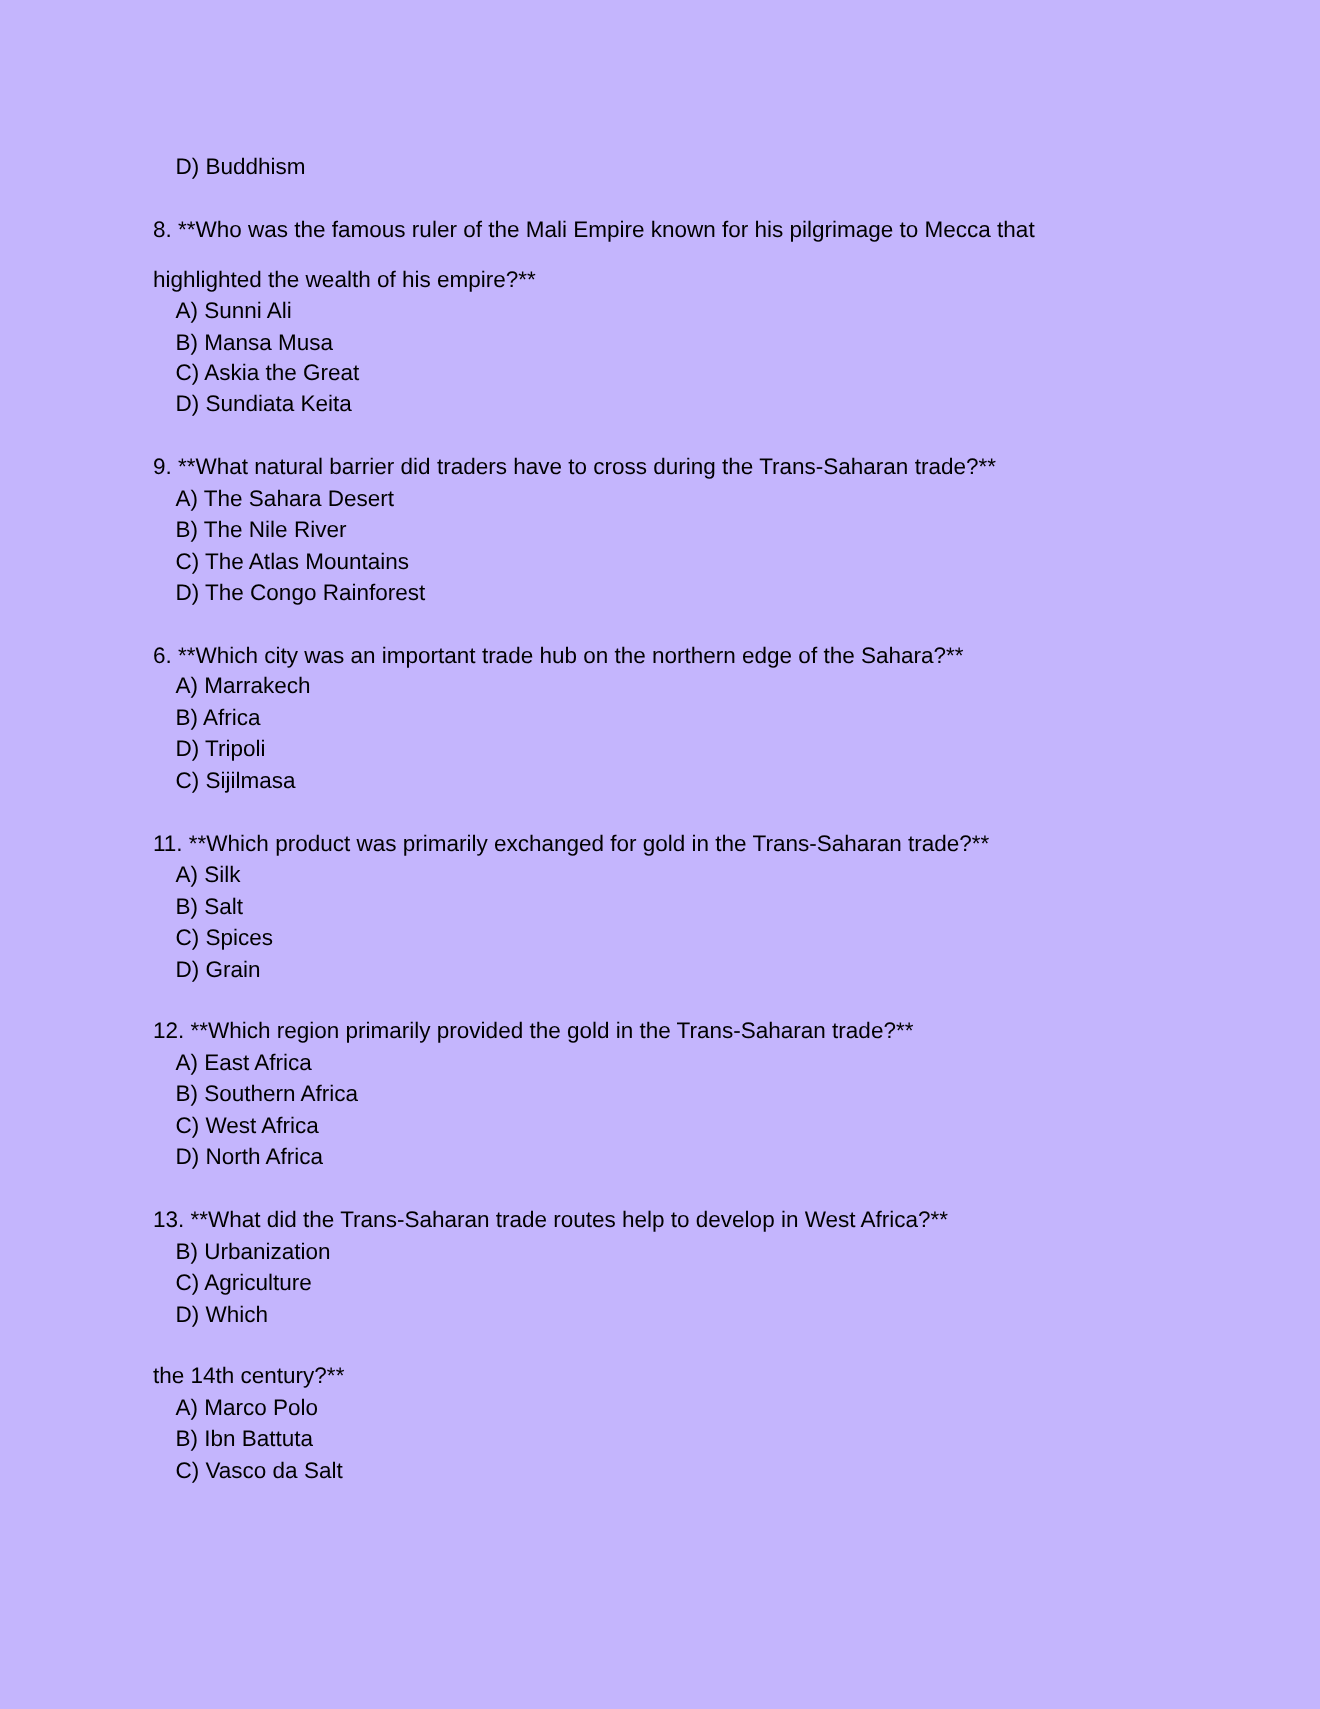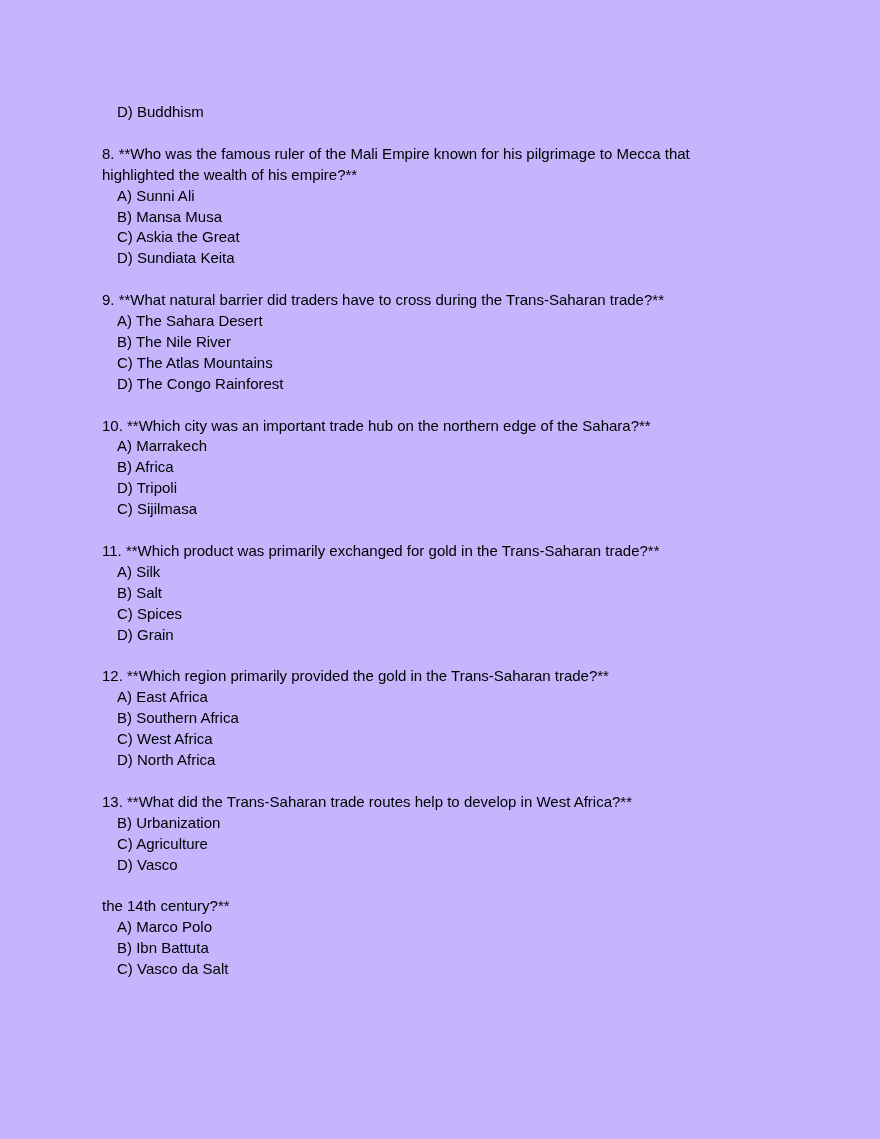--- a/index.html
+++ b/index.html
@@ -23,20 +23,21 @@
     position: absolute;
     top: 102px;
     left: 102px;
     width: 690px;
   }
   .question-block {
     margin-top: 20.9px; 
   }
   .q-line {
     white-space: nowrap;
+    margin-top: 12px;
   }
   .option {
     padding-left: 15px;
     white-space: nowrap;
   }
 </style>
 </head>
 <body>
 
 <div class="page">
@@ -52,21 +53,21 @@
           <div class="option">D) Sundiata Keita</div>
         </div>
         <div class="question-block">
           <div class="q-line">9. **What natural barrier did traders have to cross during the Trans-Saharan trade?**</div>
           <div class="option">A) The Sahara Desert</div>
           <div class="option">B) The Nile River</div>
           <div class="option">C) The Atlas Mountains</div>
           <div class="option">D) The Congo Rainforest</div>
         </div>
         <div class="question-block">
-          <div class="q-line">10. **Which city was an important trade hub on the northern edge of the Sahara?**</div>
+          <div class="q-line">6. **Which city was an important trade hub on the northern edge of the Sahara?**</div>
           <div class="option">A) Marrakech</div>
           <div class="option">B) Africa</div>
           <div class="option">D) Tripoli</div>
           <div class="option">C) Sijilmasa</div>
         </div>
         <div class="question-block">
           <div class="q-line">11. **Which product was primarily exchanged for gold in the Trans-Saharan trade?**</div>
           <div class="option">A) Silk</div>
           <div class="option">B) Salt</div>
           <div class="option">C) Spices</div>
@@ -76,21 +77,21 @@
           <div class="q-line">12. **Which region primarily provided the gold in the Trans-Saharan trade?**</div>
           <div class="option">A) East Africa</div>
           <div class="option">B) Southern Africa</div>
           <div class="option">C) West Africa</div>
           <div class="option">D) North Africa</div>
         </div>
         <div class="question-block">
           <div class="q-line">13. **What did the Trans-Saharan trade routes help to develop in West Africa?**</div>
           <div class="option">B) Urbanization</div>
           <div class="option">C) Agriculture</div>
-          <div class="option">D) Vasco</div>
+          <div class="option">D) Which</div>
         </div>
         <div class="question-block">
           <div class="q-line">the 14th century?**</div>
           <div class="option">A) Marco Polo</div>
           <div class="option">B) Ibn Battuta</div>
           <div class="option">C) Vasco da Salt</div>
         </div>
       </div>
   </div>
 </div>

